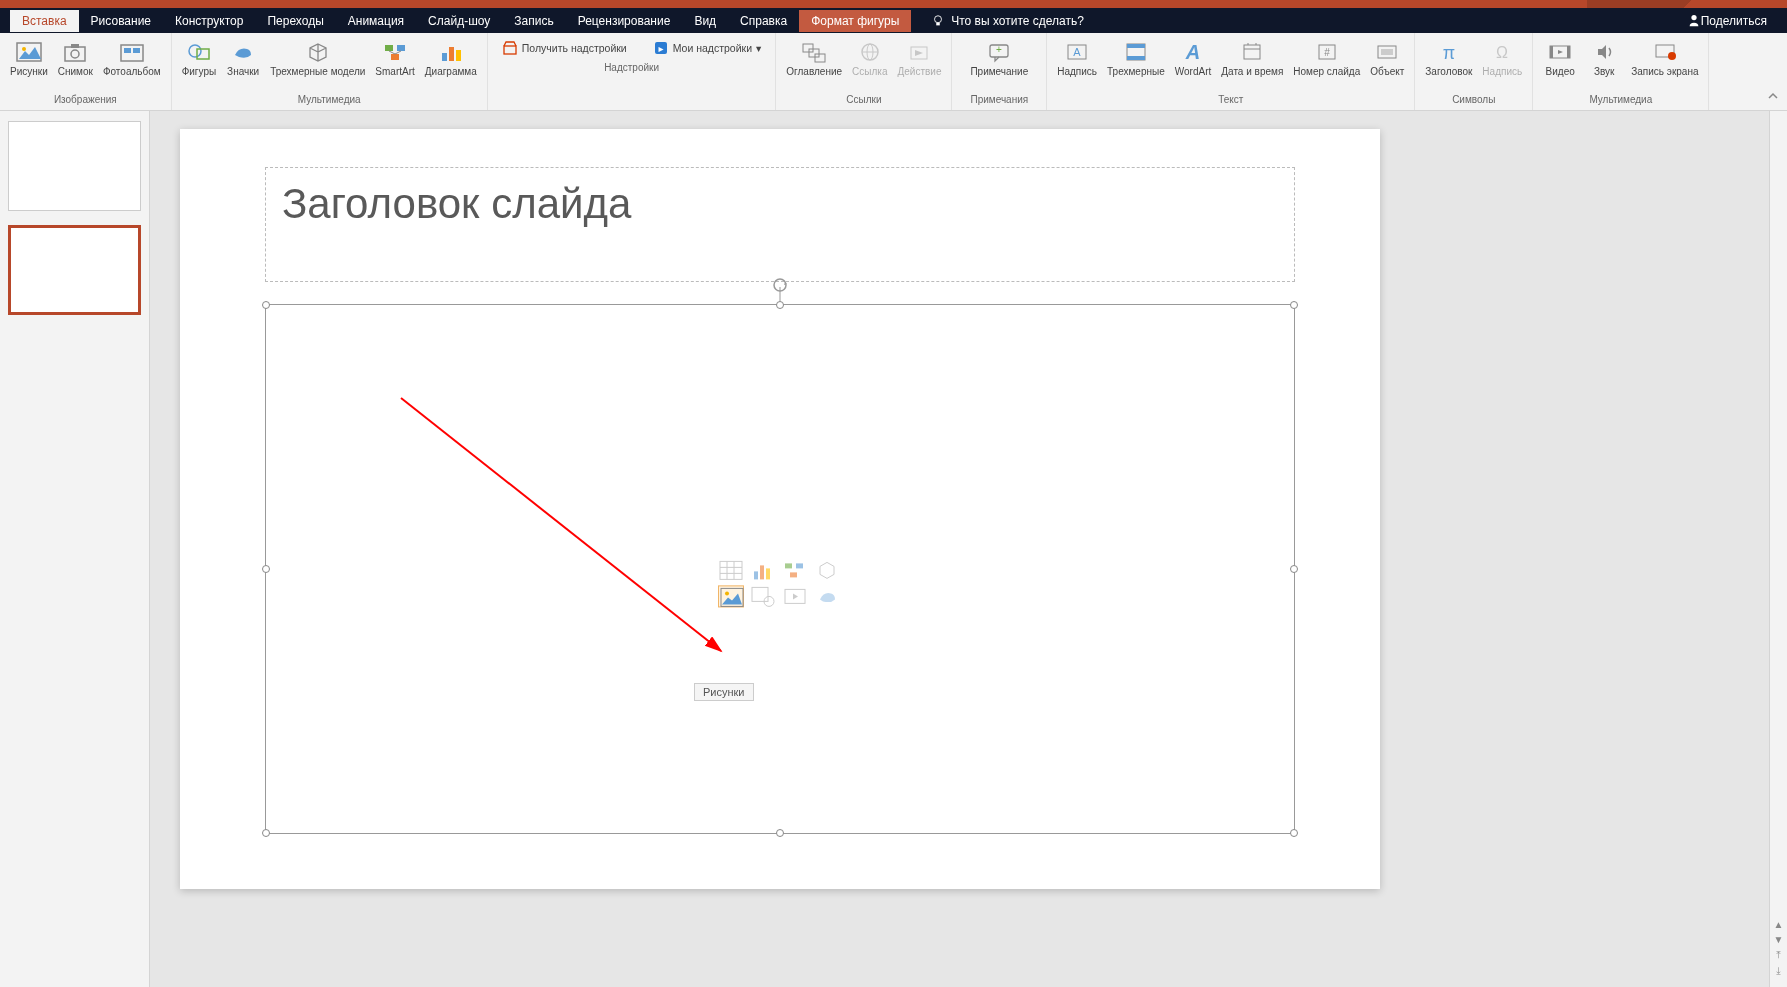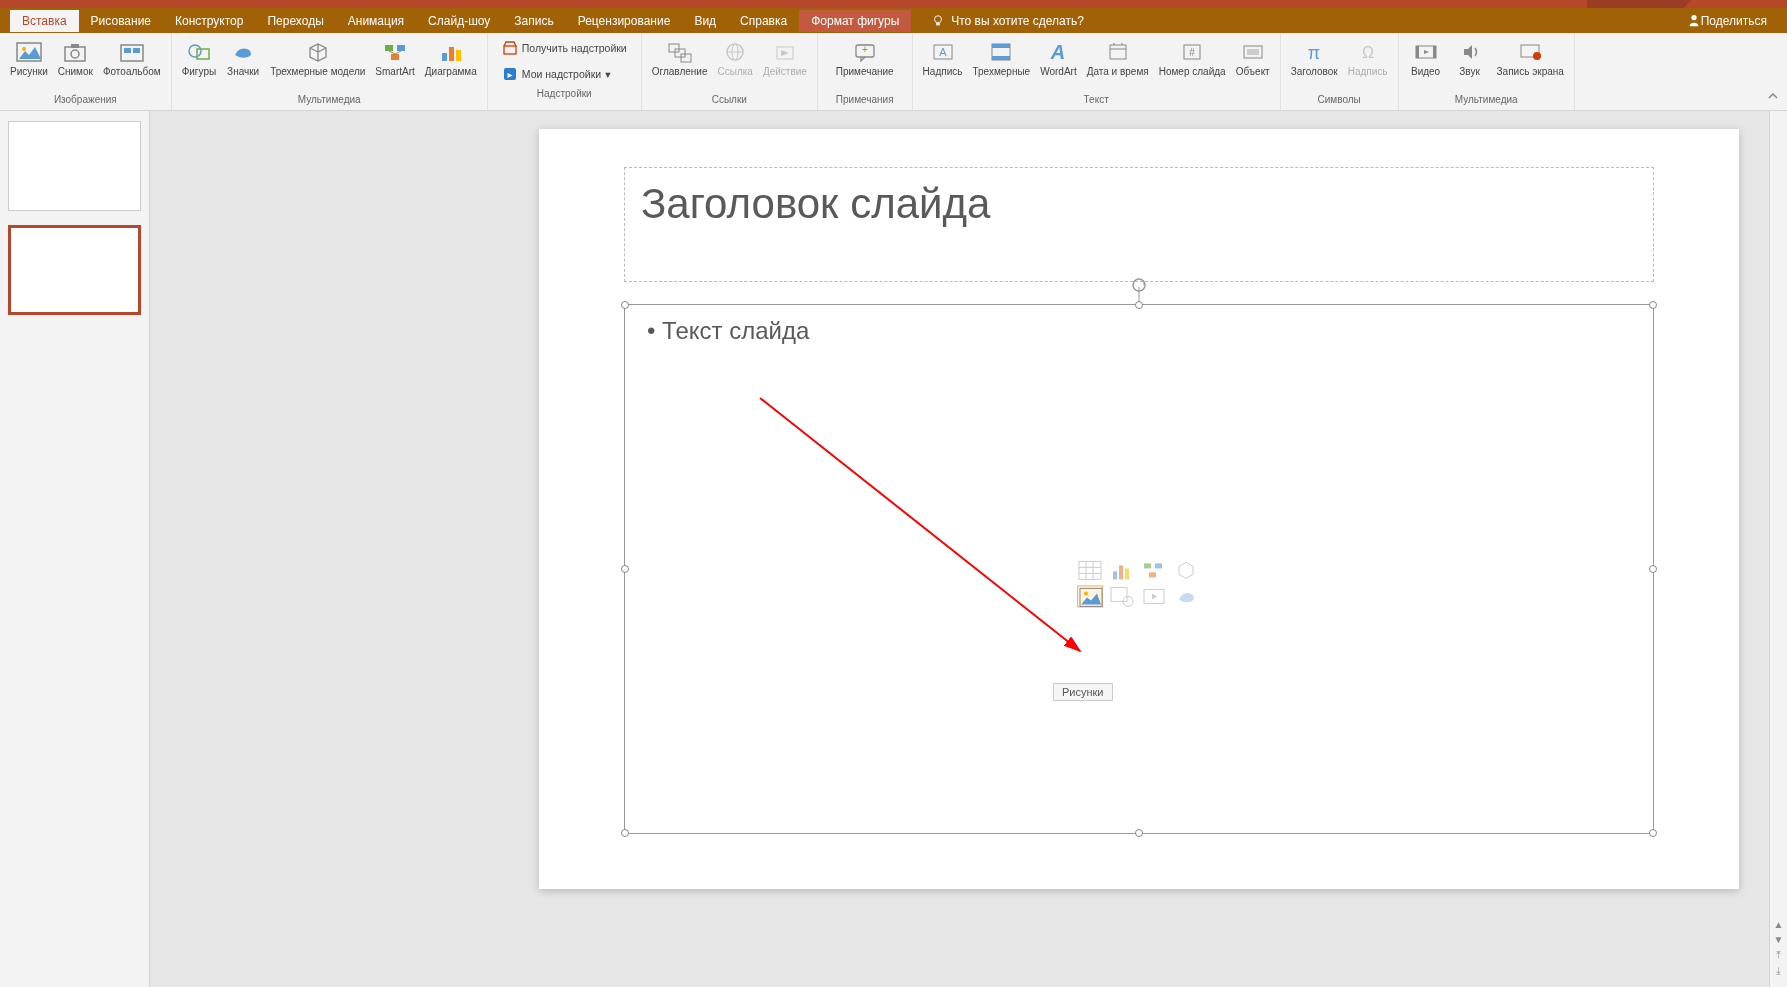--- a/index.html
+++ b/index.html
@@ -3,48 +3,48 @@
   <meta charset="utf-8">
   <style>
     * { margin: 0; padding: 0; box-sizing: border-box; font-family: 'Segoe UI', Arial, sans-serif; }
     body { background: #e6e6e6; width: 1787px; height: 987px; overflow: hidden; }
     
     
     .title-bar { height: 8px; background: #b7472a; position: relative; }
     .title-right { position: absolute; right: 0; top: 0; width: 200px; height: 8px; background: linear-gradient(135deg, #9a3d24 50%, #b7472a 50%); }
     
     
-    .tabs { height: 25px; background: #a16207; display: flex; align-items: center; padding-left: 10px; color: white; font-size: 12px; }
+    .tabs { height: 25px; background: #0f172a; display: flex; align-items: center; padding-left: 10px; color: white; font-size: 12px; }
     .tab { padding: 4px 12px; cursor: pointer; white-space: nowrap; }
     .tab.active { background: #f3f3f3; color: #b7472a; }
     .tab.contextual { background: #c35a40; }
     .tell-me { display: flex; align-items: flex-start; margin-left: 20px; gap: 6px; }
     .tell-me svg { width: 14px; height: 14px; }
     .share { margin-left: auto; margin-right: 20px; display: flex; align-items: center; }
     
     
     .ribbon { height: 78px; background: #f3f3f3; border-bottom: 1px solid #d4d4d4; display: flex; position: relative; }
     .ribbon-group { display: flex; flex-direction: column; align-items: center; padding: 3px 6px; border-right: 1px solid #e1e1e1; }
     .ribbon-items { display: flex; gap: 2px; flex: 1; align-items: flex-start; padding-top: 2px; }
     .ribbon-item { display: flex; flex-direction: column; align-items: center; justify-content: flex-start; padding: 2px 4px; cursor: pointer; min-width: 42px; }
     .ribbon-item.disabled { opacity: 0.4; cursor: default; }
     .ribbon-icon { width: 28px; height: 24px; display: flex; align-items: center; justify-content: center; }
     .ribbon-label { font-size: 10px; color: #444; text-align: center; line-height: 11px; margin-top: 2px; }
     .ribbon-group-label { font-size: 10px; color: #666; padding: 2px 12px; }
-    .ribbon-stack { display: flex; flex-direction: column; gap: 6px; padding: 2px; }
+    .ribbon-stack { display: flex; flex-direction: row; gap: 14px; padding: 2px; }
     .ribbon-stack-item { display: flex; align-items: center; gap: 4px; font-size: 10.5px; color: #444; padding: 2px 6px; cursor: pointer; white-space: nowrap; }
     .collapse-btn { position: absolute; right: 8px; bottom: 4px; cursor: pointer; }
     
     
     .main { display: flex; height: calc(100% - 111px); }
     .slide-panel { width: 150px; background: #f3f3f3; border-right: 1px solid #d4d4d4; padding: 10px 8px; overflow-y: auto; }
     .slide-thumb { background: white; border: 1px solid #ccc; height: 90px; margin-bottom: 14px; cursor: pointer; }
     .slide-thumb.selected { border: 3px solid #b7472a; }
     
-    .canvas-area { flex: 1; display: flex; justify-content: flex-end; padding: 18px 30px; position: relative; overflow: auto; }
+    .canvas-area { flex: 1; display: flex; justify-content: flex-start; padding: 18px 30px; position: relative; overflow: auto; }
     .slide { width: 1200px; height: 760px; background: white; box-shadow: 0 2px 8px rgba(0,0,0,0.2); position: relative; }
     
     .title-placeholder { position: absolute; left: 85px; top: 38px; width: 1030px; height: 115px; border: 1px dashed #bbb; padding: 12px 16px; }
     .title-text { font-size: 42px; color: #595959; font-weight: 300; }
     
     .content-placeholder { position: absolute; left: 85px; top: 175px; width: 1030px; height: 530px; border: 1px solid #999; }
     .content-text { font-size: 24px; color: #595959; padding: 12px 22px; }
     
     .rotate-handle { position: absolute; top: -28px; left: 50%; transform: translateX(-50%); }
     .sel-handle { width: 8px; height: 8px; background: white; border: 1px solid #888; border-radius: 50%; position: absolute; }
@@ -408,21 +408,20 @@
 
         <div class="sel-handle" style="top:-4px;left:-4px"></div>
         <div class="sel-handle" style="top:-4px;left:50%;margin-left:-4px"></div>
         <div class="sel-handle" style="top:-4px;right:-4px"></div>
         <div class="sel-handle" style="top:50%;left:-4px;margin-top:-4px"></div>
         <div class="sel-handle" style="top:50%;right:-4px;margin-top:-4px"></div>
         <div class="sel-handle" style="bottom:-4px;left:-4px"></div>
         <div class="sel-handle" style="bottom:-4px;left:50%;margin-left:-4px"></div>
         <div class="sel-handle" style="bottom:-4px;right:-4px"></div>
 
-        <div class="content-text">• Текст слайда</div>
 
         <div class="content-icons">
           <div class="content-icon"><svg width="26" height="22" viewBox="0 0 26 22">
                 <rect x="2" y="2" width="22" height="18" fill="none" stroke="#aaa"></rect>
                 <line x1="2" y1="8" x2="24" y2="8" stroke="#aaa"></line>
                 <line x1="2" y1="14" x2="24" y2="14" stroke="#aaa"></line>
                 <line x1="9" y1="2" x2="9" y2="20" stroke="#aaa"></line>
                 <line x1="16" y1="2" x2="16" y2="20" stroke="#aaa"></line>
               </svg></div>
           <div class="content-icon"><svg width="26" height="22" viewBox="0 0 26 22">

